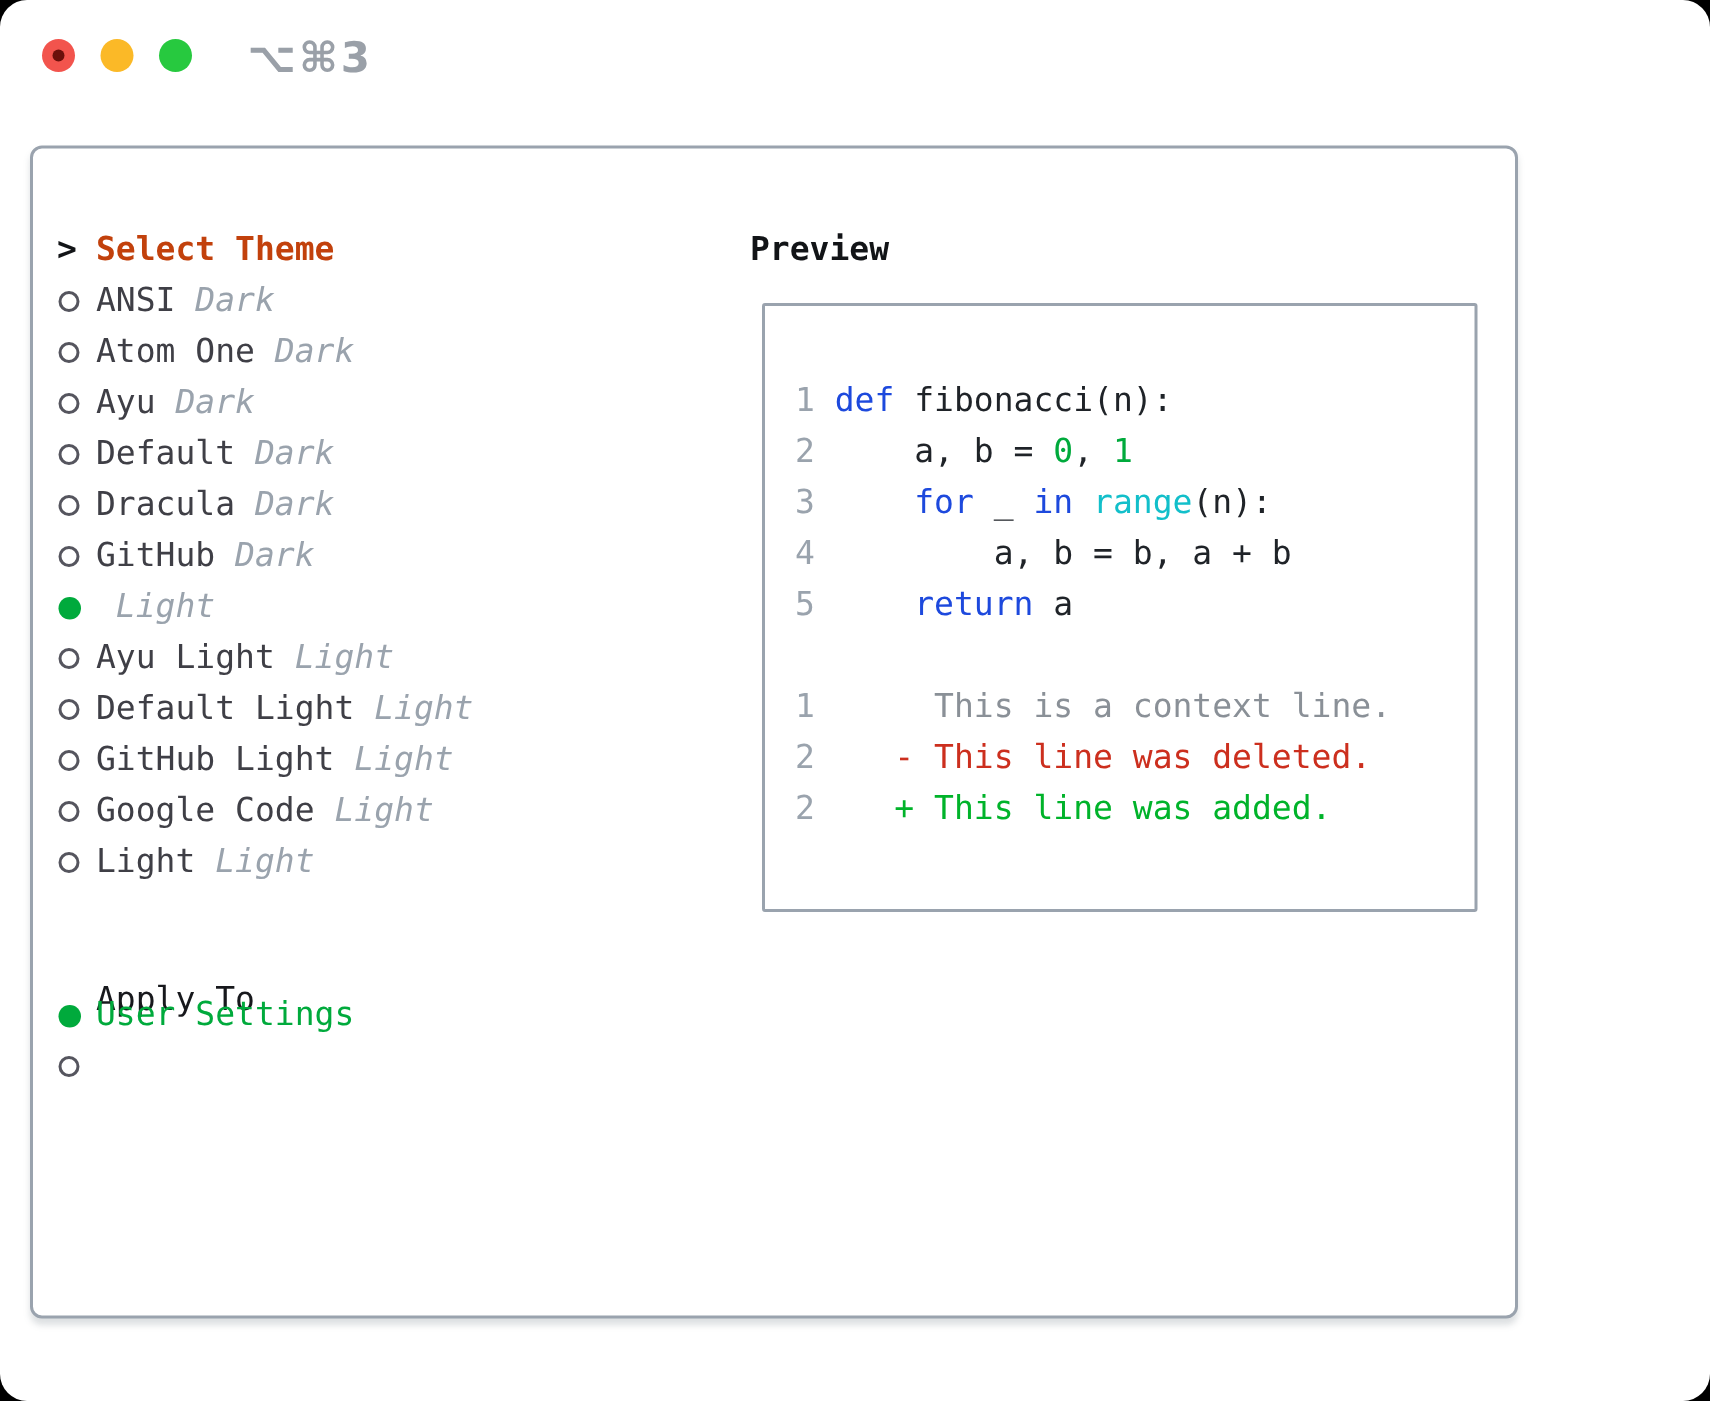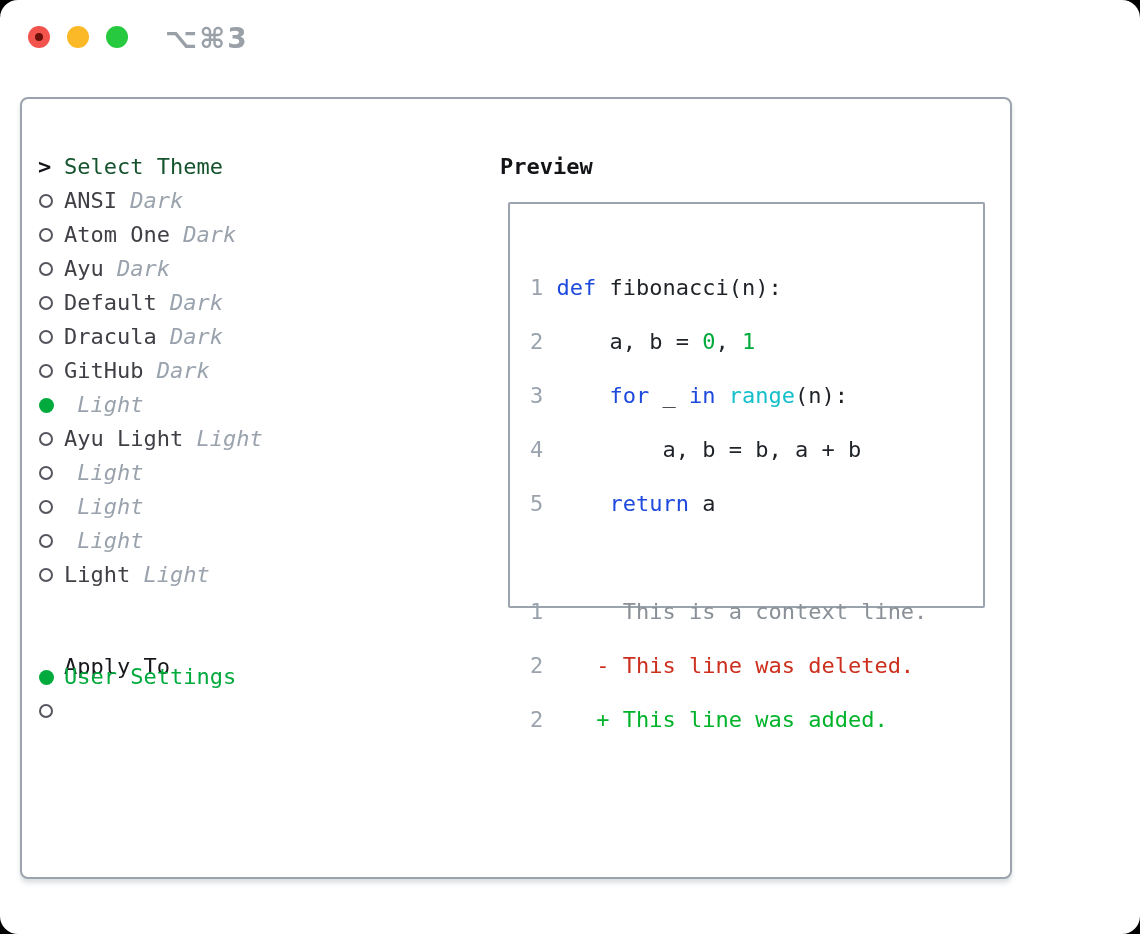--- a/index.html
+++ b/index.html
@@ -35,41 +35,41 @@
 
   .left-col { position:absolute; left:16px; top:51px; width:440px; font-size:22px; }
   .row { display:flex; height:34px; line-height:34px; align-items:stretch; }
   .marker { width:26px; flex:0 0 26px; position:relative; }
   .chev { font-weight:bold; color:#121417; }
   .radio {
     position:absolute; left:1px; top:10px; width:14px; height:14px;
     border:2px solid #55555e; border-radius:50%;
   }
   .radio.on { border:none; background:var(--green,#00aa3c); width:15px; height:15px; }
-  .hdr { font-weight:normal; color:#14532d; }
+  .hdr { font-weight:bold; color:#c2410c; }
   .item-name { color:#3f3f46; white-space:pre; }
   .item-name.sel { color:var(--green,#00aa3c); }
   .item-variant { color:var(--muted,#9aa3ad); white-space:pre;font-style:italic; }
   .apply-header { color:#17181c; white-space:pre;margin-top:24px; }
   .spacer { height:34px; }
   .help { color:var(--muted,#9aa3ad); line-height:34px; white-space:pre; }
 
   .preview-header {
     position:absolute; left:478px; top:51px; font-size:22px; line-height:34px;
     font-weight:bold; color:#121417;
   }
   .preview-box {
     position:absolute; left:486px; top:103px; width:477px; height:406px;
     border:2px solid var(--border,#9aa3ae); border-radius:2px; background:#fff;
   }
   .code {
     padding:47px 0 0 20px; font-size:22px; line-height:34px; white-space:pre;
     font-family:"DejaVu Sans Mono","Liberation Mono",monospace;
   }
-  .code div { height:34px;margin-top:20px; }
+  .code div { height:34px; }
 </style>
 </head>
 <body>
 
 <div class="window">
 
   <div class="titlebar">
     <div class="light close"></div>
     <div class="light min"></div>
     <div class="light max"></div>
@@ -137,32 +137,35 @@
             <span class="marker">
               <span class="radio"></span>
             </span>
             <span class="item-name">Ayu Light</span>
             <span class="item-variant"> Light</span>
           </div>
           <div class="row">
             <span class="marker">
               <span class="radio"></span>
             </span>
-            <span class="item-variant"> Light</span>
-          </div>
-          <div class="row">
-            <span class="marker">
-              <span class="radio"></span>
-            </span>
-            <span class="item-variant"> Light</span>
-          </div>
-          <div class="row">
-            <span class="marker">
-              <span class="radio"></span>
-            </span>
+            <span class="item-name">Default Light</span>
+            <span class="item-variant"> Light</span>
+          </div>
+          <div class="row">
+            <span class="marker">
+              <span class="radio"></span>
+            </span>
+            <span class="item-name">GitHub Light</span>
+            <span class="item-variant"> Light</span>
+          </div>
+          <div class="row">
+            <span class="marker">
+              <span class="radio"></span>
+            </span>
+            <span class="item-name">Google Code</span>
             <span class="item-variant"> Light</span>
           </div>
           <div class="row">
             <span class="marker">
               <span class="radio"></span>
             </span>
             <span class="item-name">Light</span>
             <span class="item-variant"> Light</span>
           </div>
         </div>

